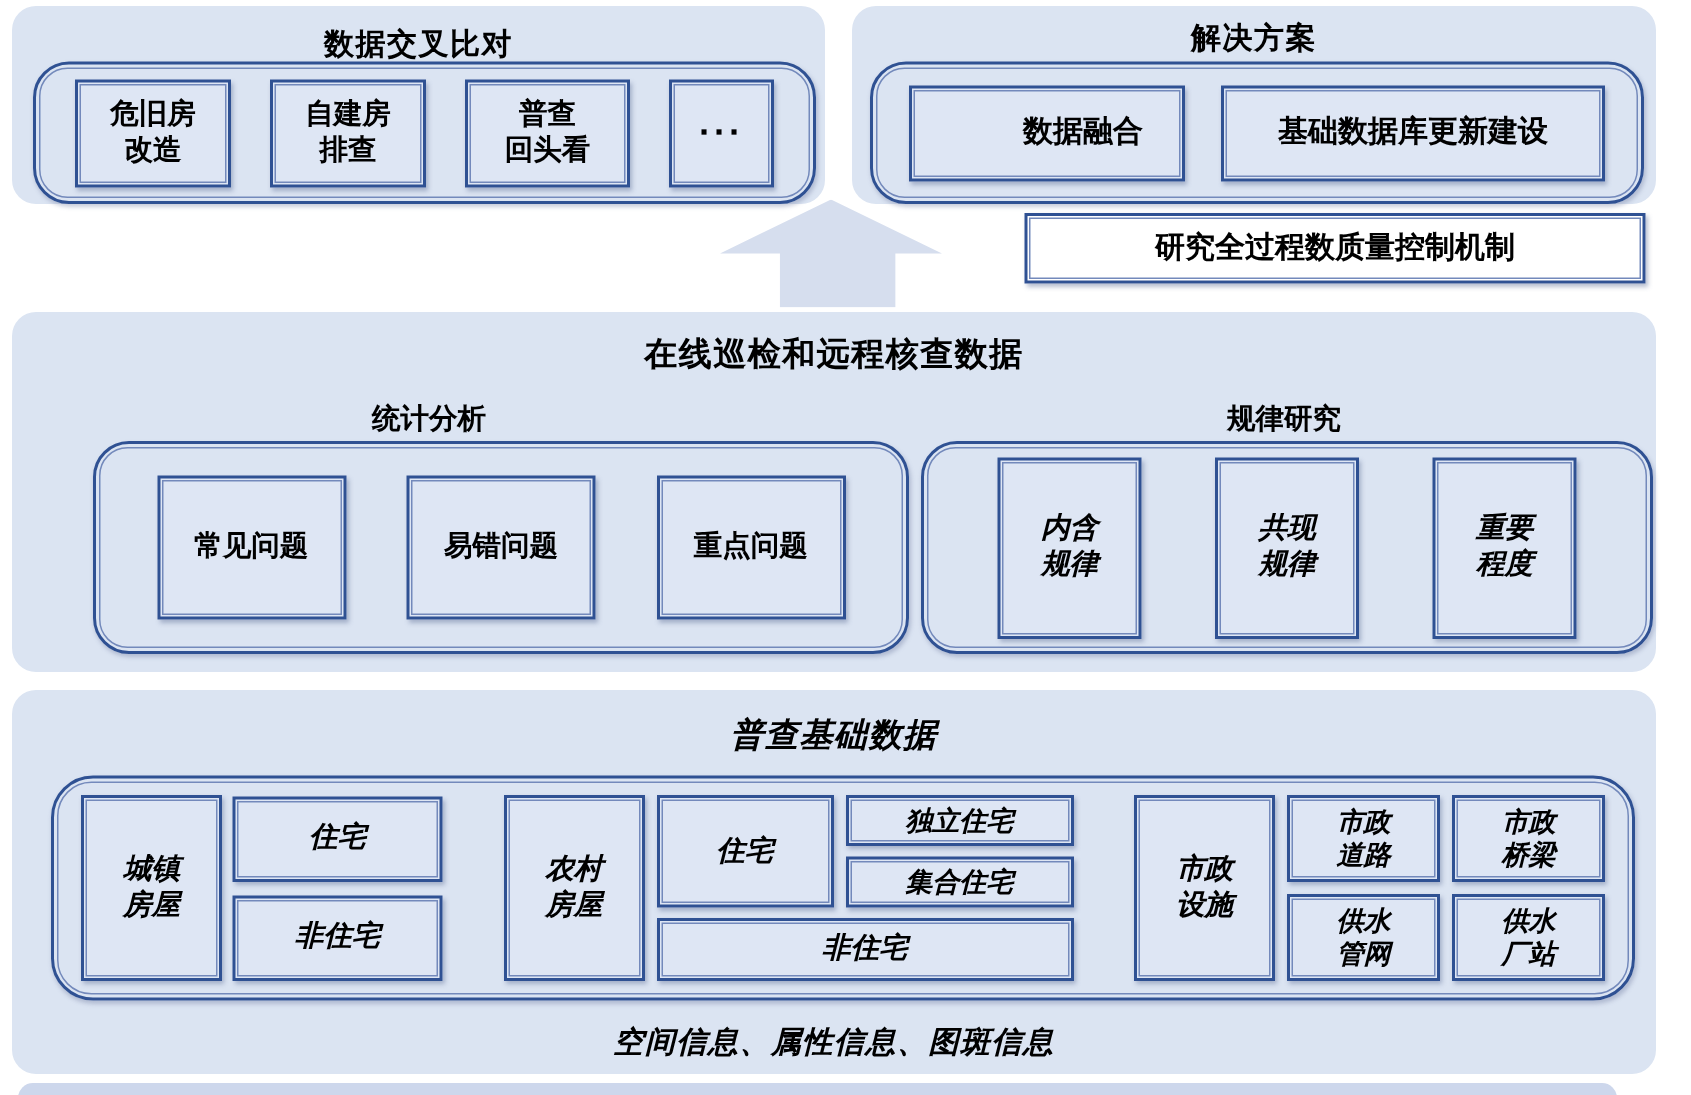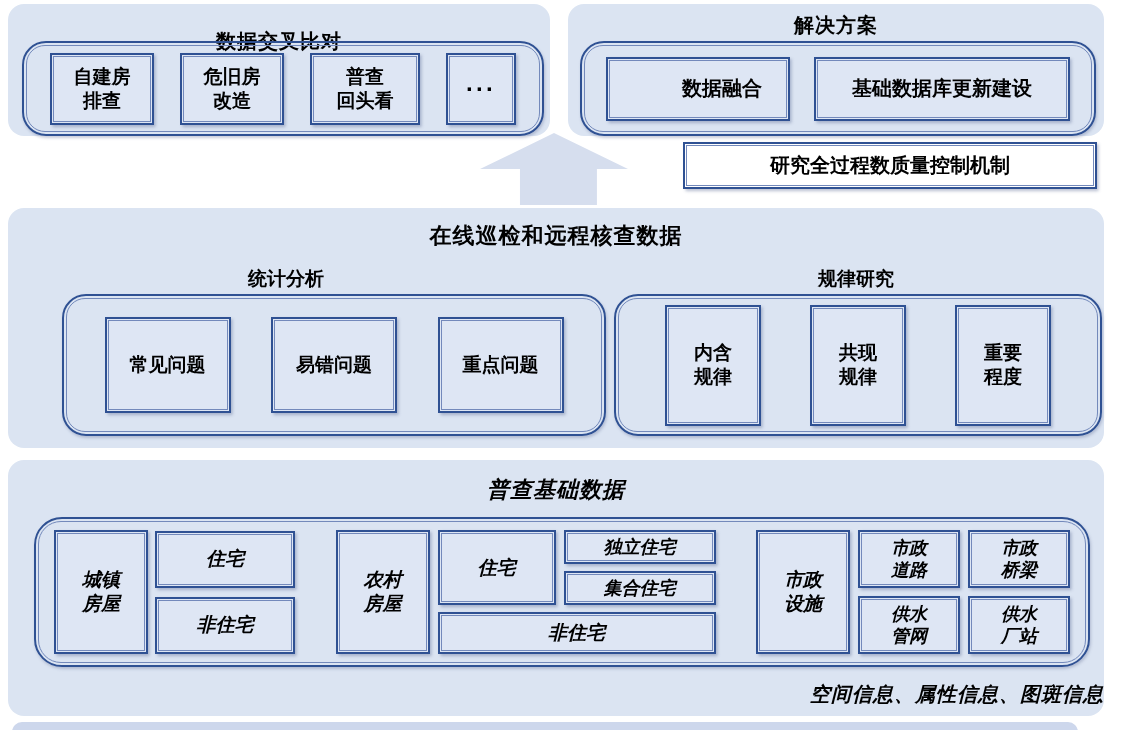--- a/index.html
+++ b/index.html
@@ -38,21 +38,21 @@
     font-size:19px;box-shadow:1.5px 2px 3px rgba(96,110,150,.45);
     box-sizing:border-box;
   }
   .dbox::after{
     content:"";position:absolute;inset:1px;border:1px solid var(--border-light);
     pointer-events:none;
   }
   .flexrow{display:flex;align-items:center;justify-content:space-evenly;}
   
   #panelA{left:8px;top:4px;width:542px;height:132px;}
-  #panelA .ptitle{padding-top:0;margin-top:24px;}
+  #panelA .ptitle{padding-top:12px;}
   #containerA{left:14px;top:37px;width:518px;height:91px;}
   #containerA .inner{position:absolute;inset:0;}
   .boxA{width:104px;height:72px;}
   .boxA.wide{width:110px;}
   .boxA.dots{width:70px;font-size:24px;letter-spacing:2px;}
   
   #panelB{left:568px;top:4px;width:536px;height:132px;}
   #panelB .ptitle{padding-top:8px;}
   #containerB{left:12px;top:37px;width:512px;height:91px;}
   #containerB .inner{position:absolute;inset:0;}
@@ -71,21 +71,21 @@
   }
   
   #panelMid{left:8px;top:208px;width:1096px;height:240px;}
   #panelMid .ptitle{padding-top:13px;}
   .mid-label{position:absolute;top:58px;text-align:center;font-size:19px;}
   #labelStats{left:8px;width:540px;}
   #labelPattern{left:606px;width:484px;}
   #groupStats{left:8px;top:86px;width:540px;height:138px;margin-left:46px;}
   #groupPattern{left:606px;top:86px;width:484px;height:138px;}
   .boxM1{width:126px;height:96px;}
-  .boxM2{width:96px;height:121px;}
+  .boxM2{width:96px;height:121px;font-style:italic;}
   
   #panelBottom{left:8px;top:460px;width:1096px;height:256px;font-style:italic;}
   #panelBottom .ptitle{padding-top:15px;}
   #containerBottom{
     left:26px;top:57px;width:1056px;height:150px;border-radius:28px;
     display:flex;align-items:center;justify-content:space-between;
     padding:0 18px;box-sizing:border-box;
   }
   #containerBottom::after{border-radius:23px;}
   .bgroup{display:flex;align-items:center;}
@@ -97,39 +97,39 @@
   .rural-res{width:118px;height:75px;}
   .rural-col{display:flex;flex-direction:column;gap:7px;width:152px;}
   .rural-col .dbox{height:34px;font-size:18px;}
   .rural-nonres{height:42px;}
   .muni-grid{
     margin-left:8px;display:grid;grid-template-columns:102px 102px;
     grid-auto-rows:58px;gap:8px;
   }
   .muni-grid .dbox{font-size:18px;}
   #caption{
-    position:absolute;left:0;right:0;top:221px;text-align:right;font-size:20px;
+    position:absolute;left:0;right:0;top:221px;text-align:center;font-size:20px;
     letter-spacing:1px;
   }
   #strip{
     position:absolute;left:12px;top:722px;width:1066px;height:10px;
     background:var(--strip-fill);border-radius:14px 14px 0 0;
   }
 </style>
 </head>
 <body>
 
 <section class="panel" id="panelA">
   <div class="ptitle">数据交叉比对</div>
   <div class="rcontainer" id="containerA">
     <div class="inner flexrow">
+      <div class="dbox boxA">危旧房
+改造</div>
       <div class="dbox boxA">自建房
 排查</div>
-      <div class="dbox boxA">危旧房
-改造</div>
       <div class="dbox boxA wide">普查
 回头看</div>
       <div class="dbox boxA dots">···</div>
     </div>
   </div>
 </section>
 
 <section class="panel" id="panelB">
   <div class="ptitle">解决方案</div>
   <div class="rcontainer" id="containerB">

